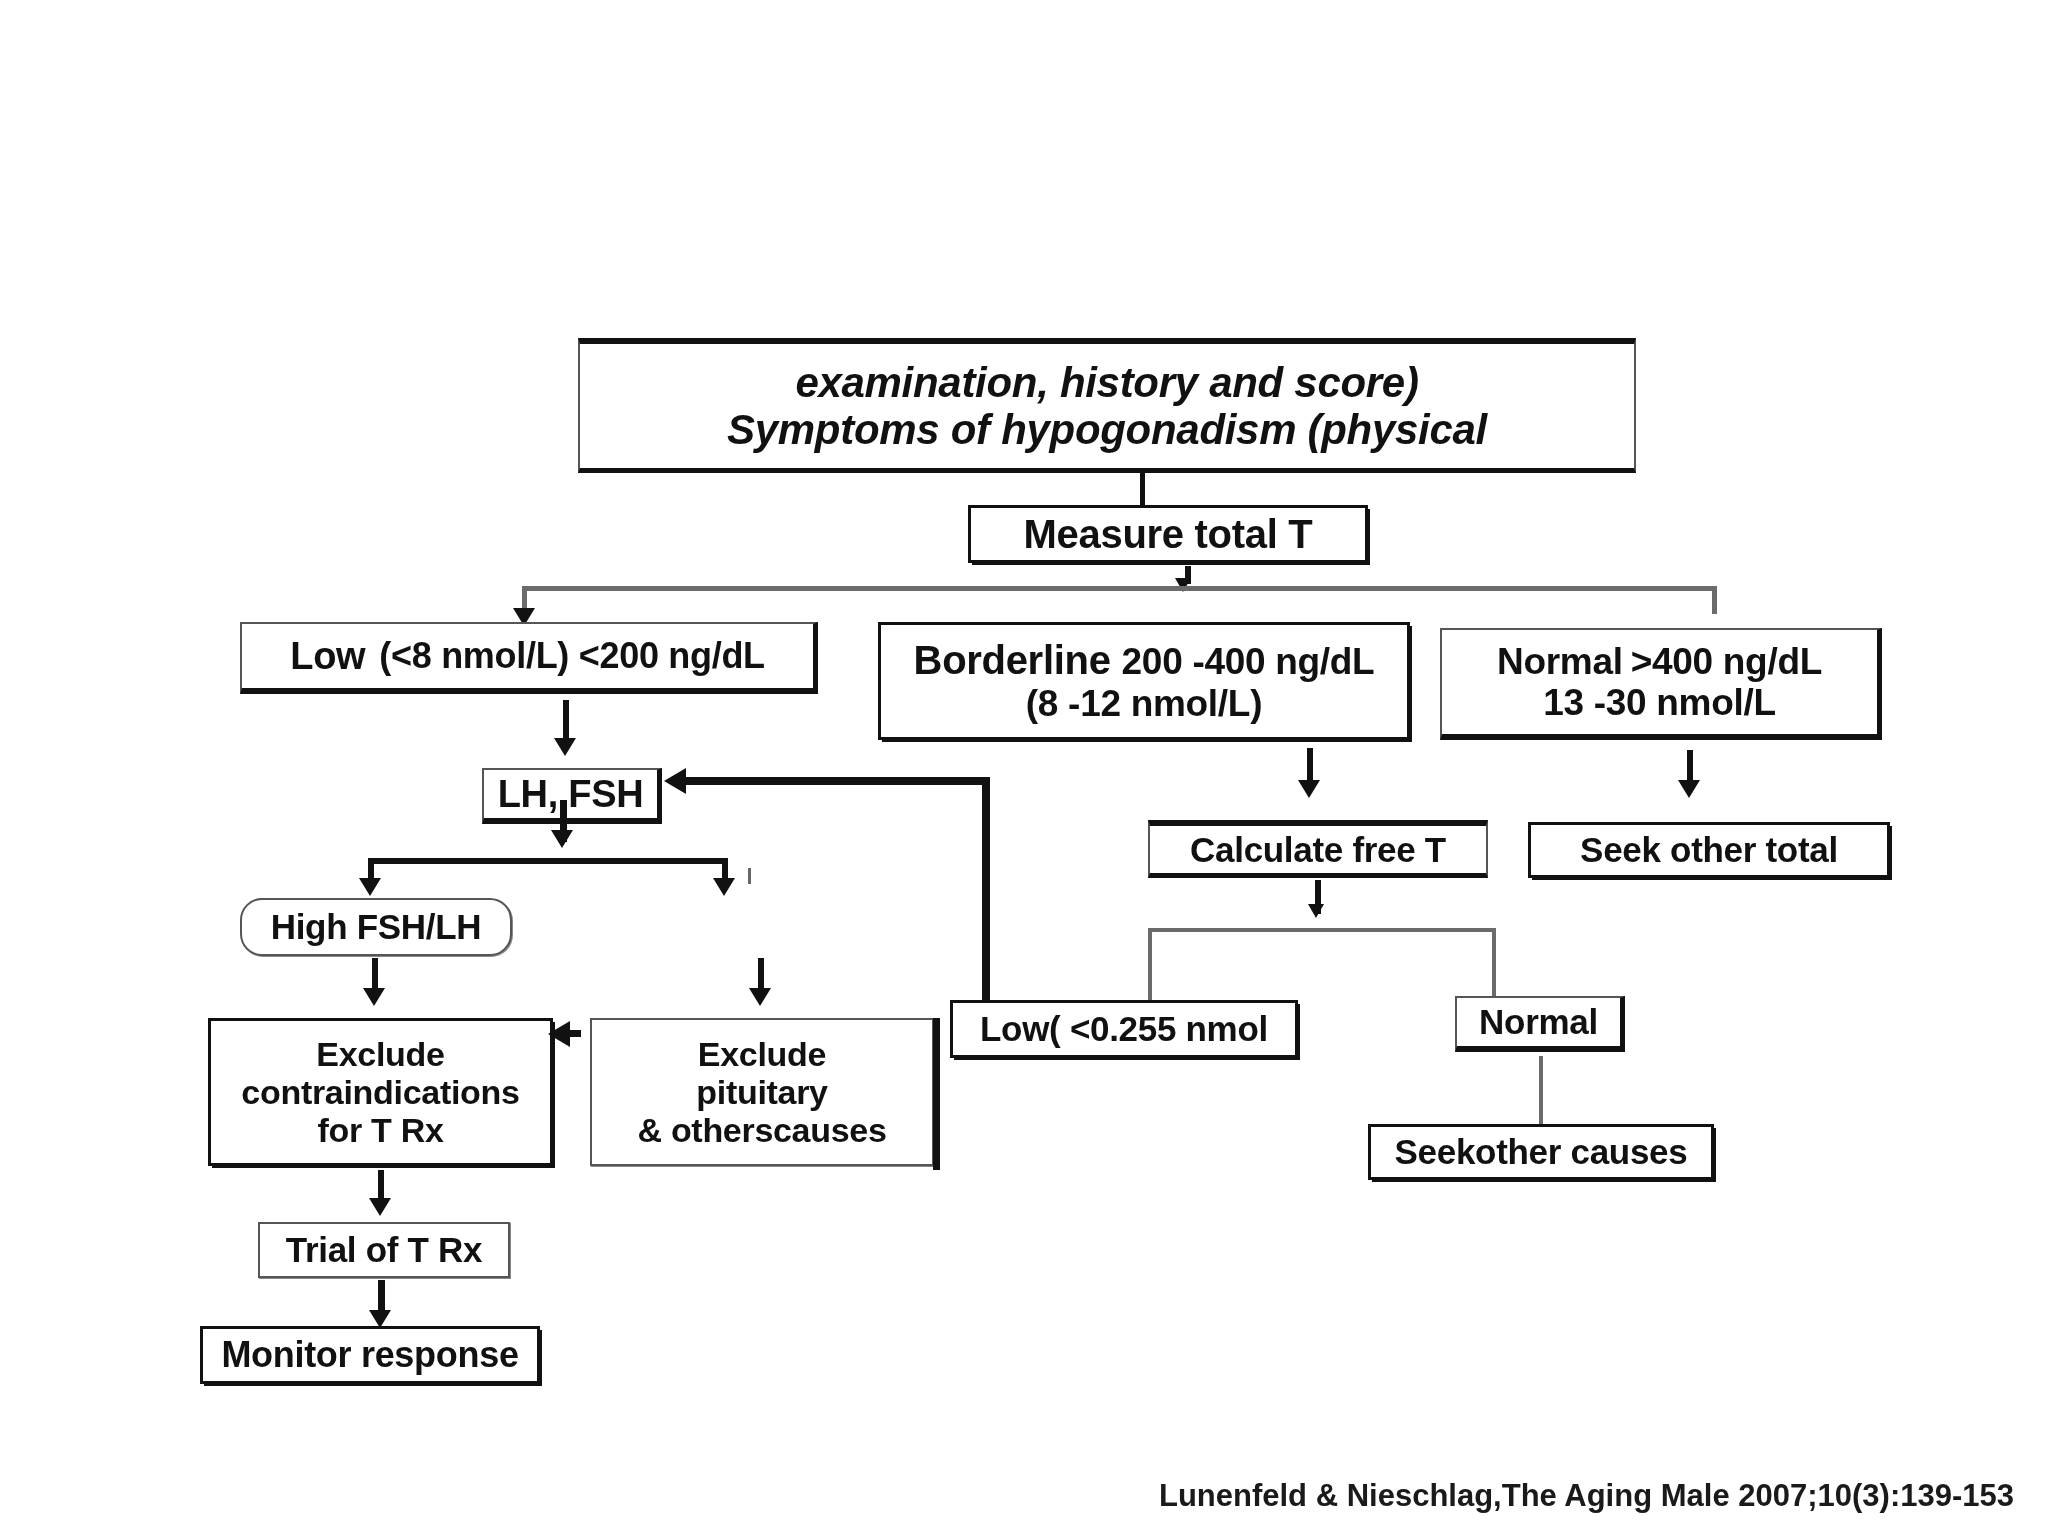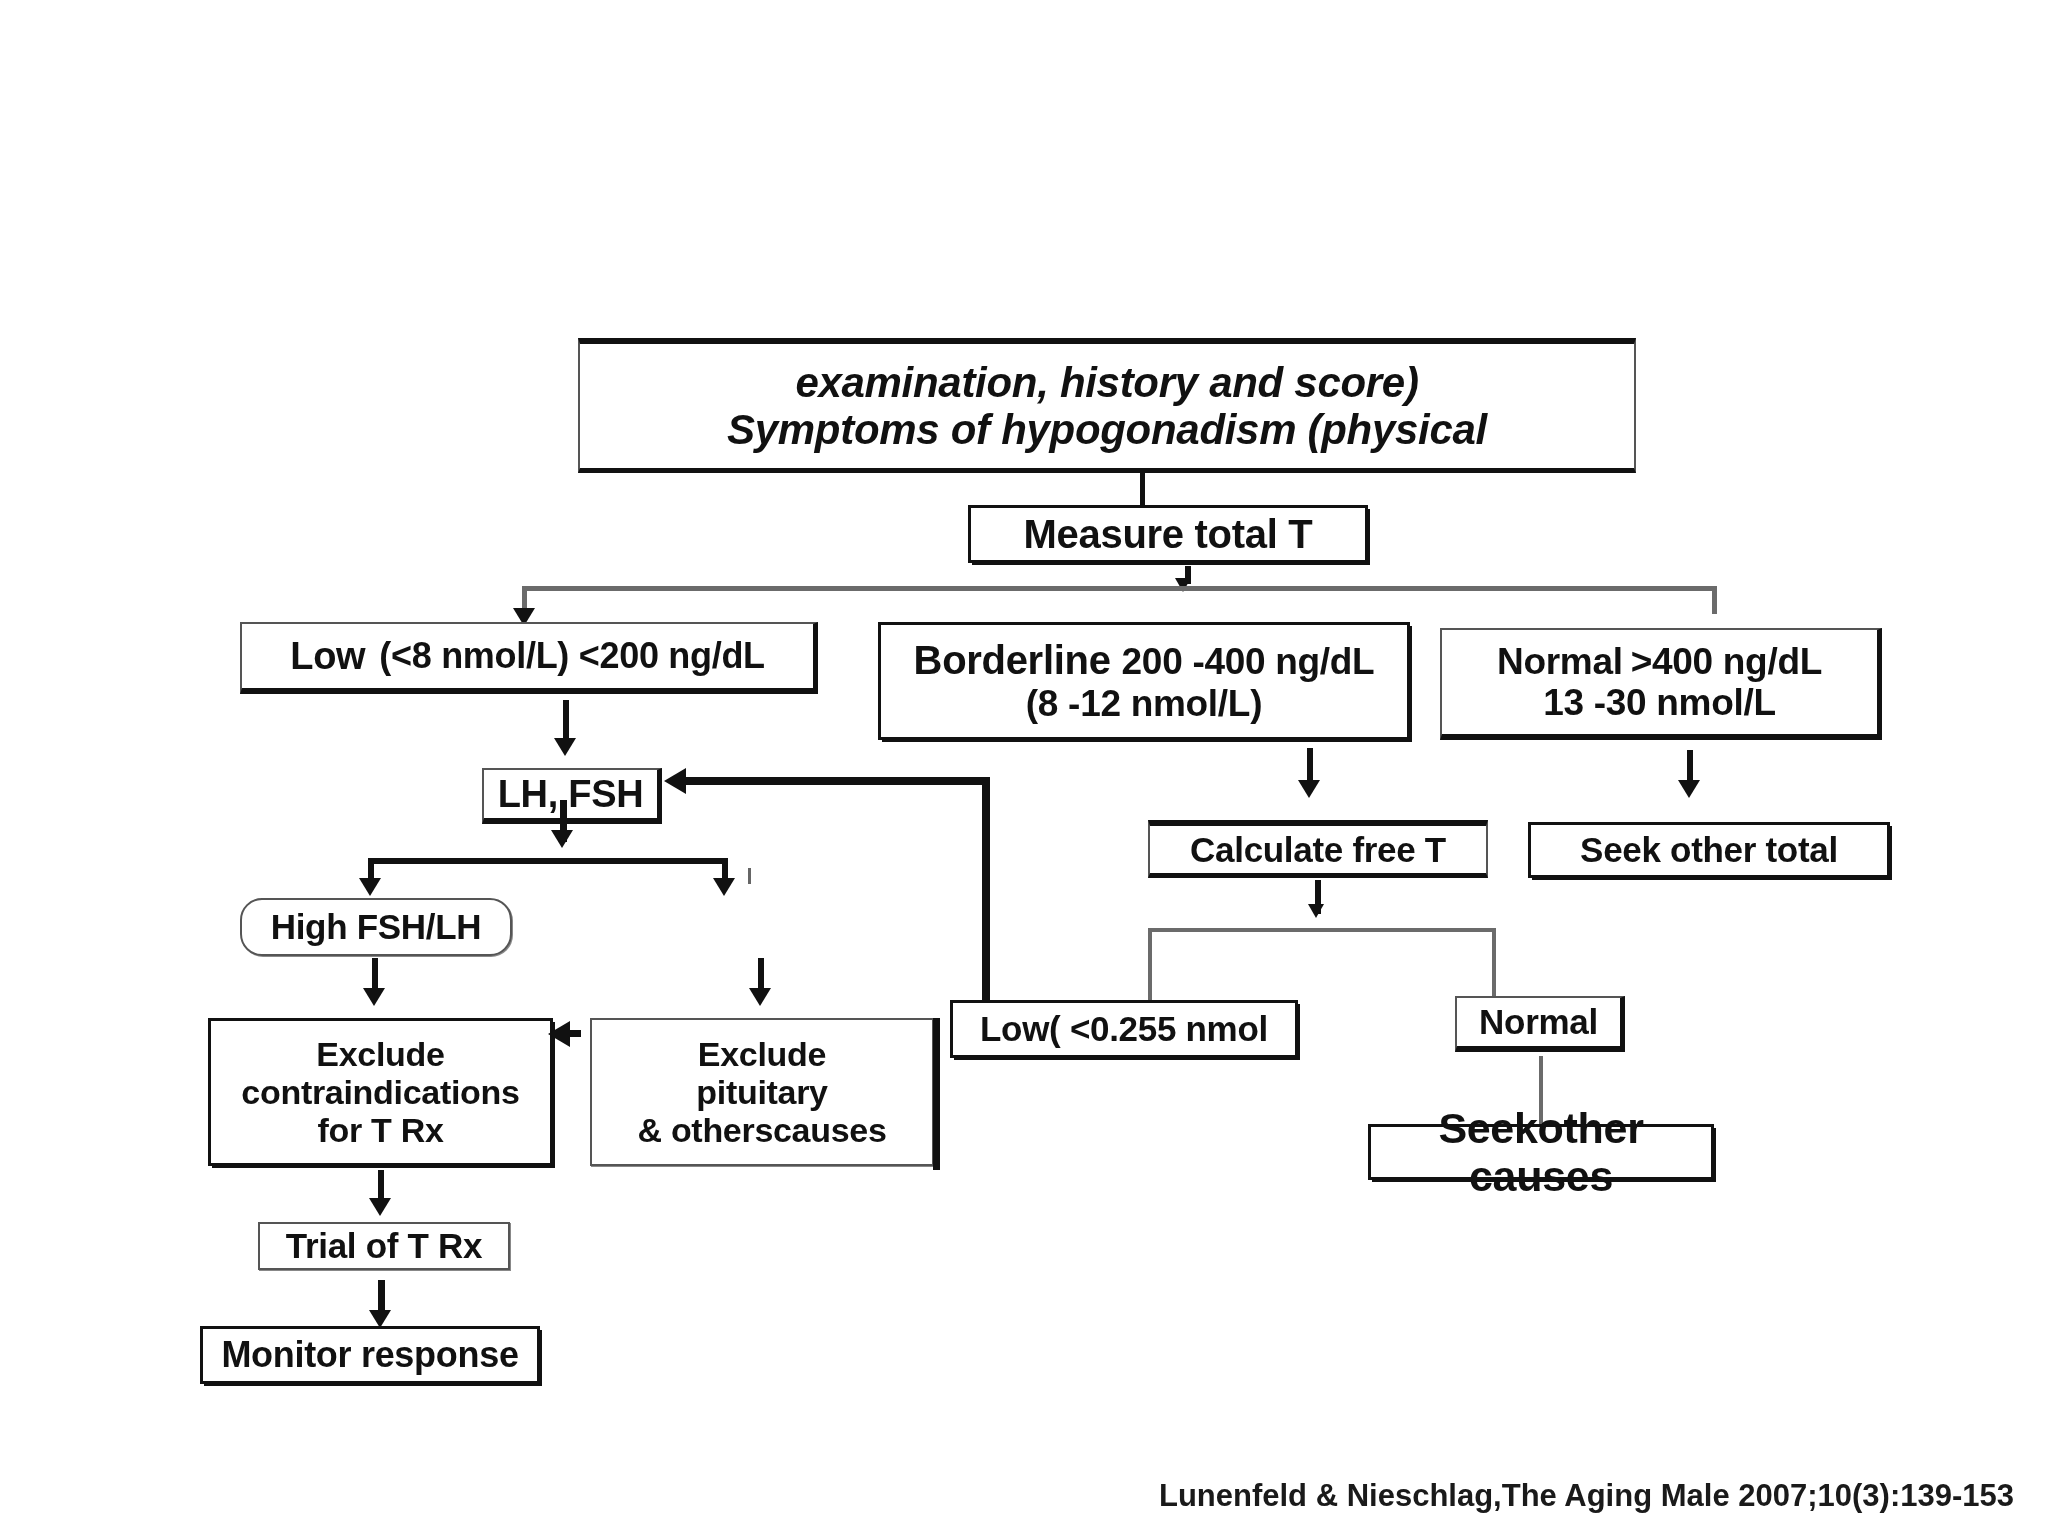--- a/index.html
+++ b/index.html
@@ -214,21 +214,21 @@
       <span>&amp; otherscauses</span>
     </div>
 
     <div class="vline" style="left:933px; top:1018px; width:7px; height:152px;"></div>
     <div class="hline" style="left:553px; top:1030px; width:28px; height:7px;"></div>
     <div class="arrow-left" style="left:548px; top:1021px;"></div>
 
     <div class="vline" style="left:378px; top:1170px; width:6px; height:36px;"></div>
     <div class="arrow-down" style="left:369px; top:1198px;"></div>
 
-    <div class="node b-thin" style="left:258px; top:1222px; width:252px; height:48px; font-size:35px;">
+    <div class="node b-thin" style="left:258px; top:1222px; width:252px; height:56px; font-size:35px;">
       <span>Trial of T Rx</span>
     </div>
 
     <div class="vline" style="left:378px; top:1280px; width:7px; height:38px;"></div>
     <div class="arrow-down" style="left:369px; top:1310px;"></div>
 
     <div class="node b-heavy" style="left:200px; top:1326px; width:340px; height:58px; font-size:36px;">
       <span>Monitor response</span>
     </div>
 
@@ -260,21 +260,21 @@
     <div class="vline" style="left:982px; top:782px; width:8px; height:218px;"></div>
     <div class="hline" style="left:684px; top:777px; width:306px; height:8px;"></div>
     <div class="arrow-left" style="left:664px; top:768px;"></div>
 
     <div class="node b-shadow" style="left:1455px; top:996px; width:170px; height:56px; font-size:35px;">
       <span>Normal</span>
     </div>
 
     <div class="vline-thin" style="left:1539px; top:1056px; width:4px; height:68px;"></div>
 
-    <div class="node b-heavy" style="left:1368px; top:1124px; width:346px; height:56px; font-size:43px;">
+    <div class="node b-heavy" style="left:1368px; top:1124px; width:346px; height:56px; font-size:35px;">
       <span>Seekother causes</span>
     </div>
 
   </div>
 
   <div id="citation">Lunenfeld &amp; Nieschlag,The Aging Male 2007;10(3):139-153</div>
 
 </div>
 
 </body></html>

